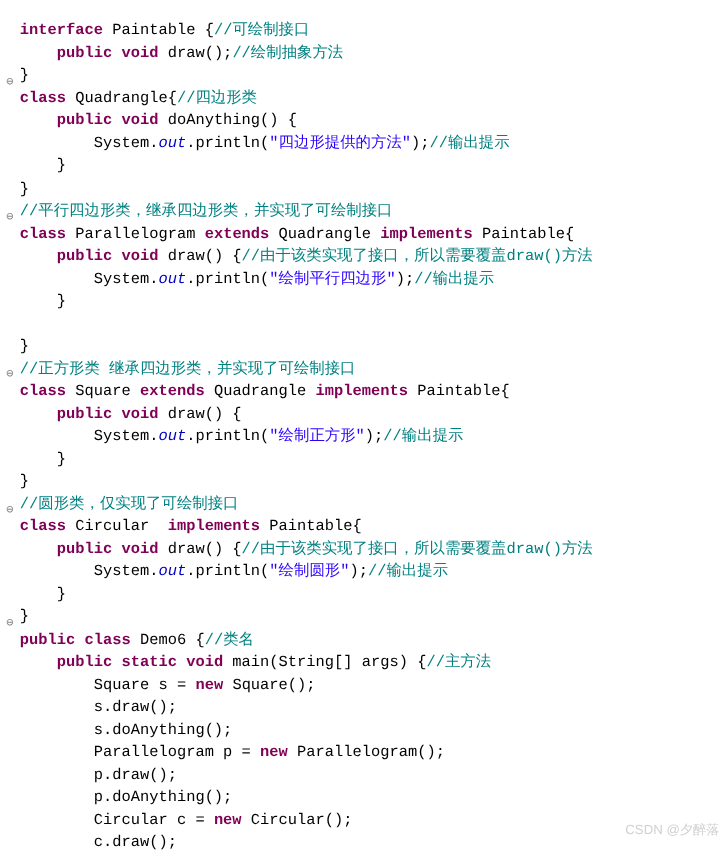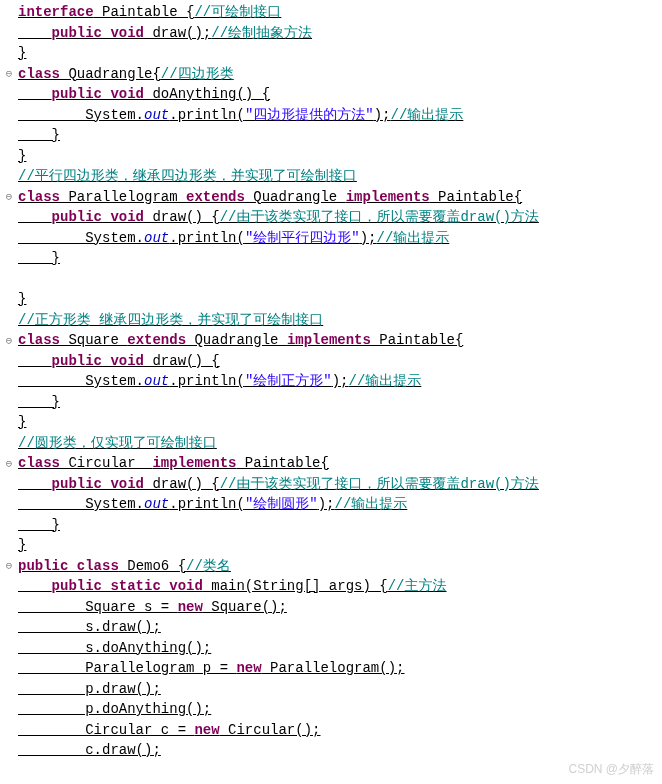--- a/index.html
+++ b/index.html
@@ -25,34 +25,33 @@
     .gutter-mark {
       height: 20.5px;
       display: flex;
       align-items: center;
       justify-content: center;
       font-size: 11px;
       color: #888;
     }
     .code-area {
       flex: 1;
-      padding-top: 2px;
+      padding-top: 18px;
       white-space: pre;
       line-height: 20.5px;
-      text-decoration: underline;
     }
     .line { height: 20.5px; }
     .kw { color: #7f0055; font-weight: bold; }
     .cm-cn { color: #008080; }
     .str { color: #2a00ff; }
     .static-field { color: #0000c0; font-style: italic; text-align: right; }
     .plain { color: #000000; }
     .watermark {
       position: absolute;
-      bottom: 6px;
+      bottom: 21px;
       right: 8px;
       font-size: 12px;
       color: #d0d0d0;
       font-family: Arial, sans-serif;
     }
   </style>
 </head>
 <body>
 
 <div class="code-container">

